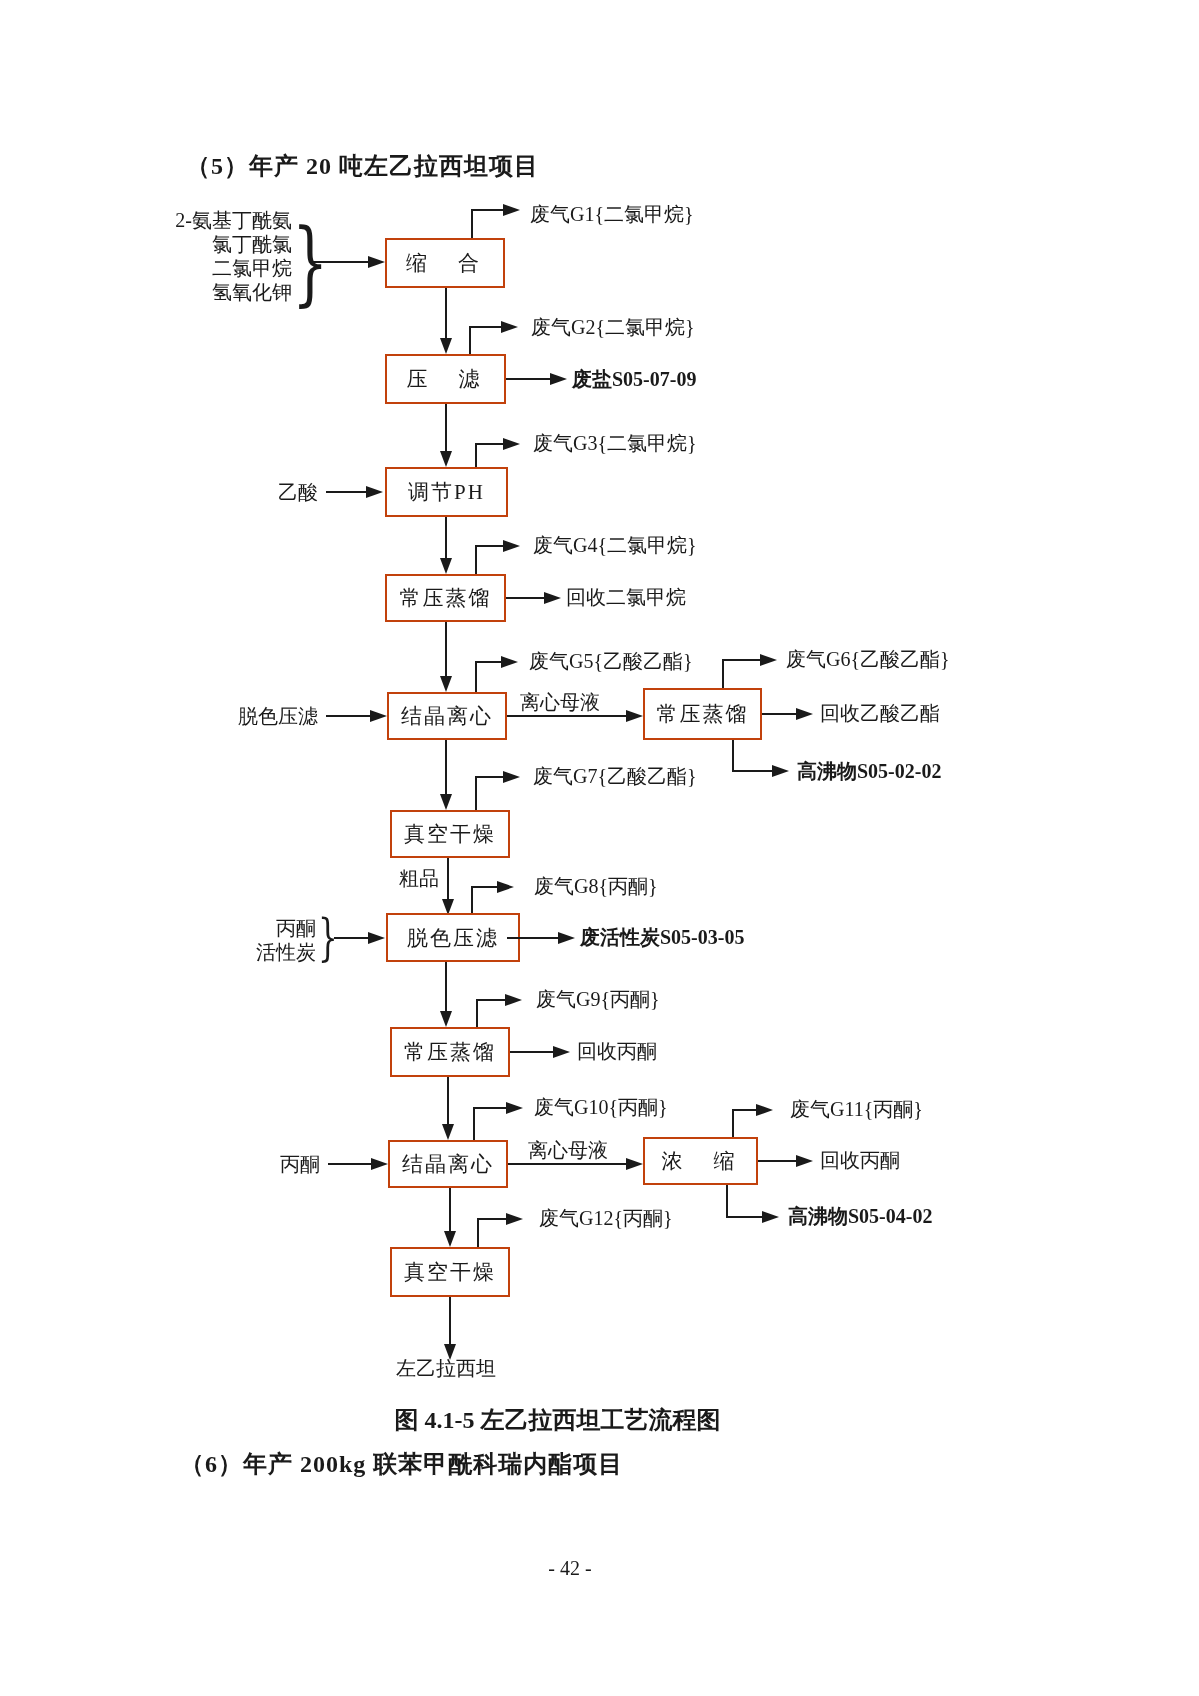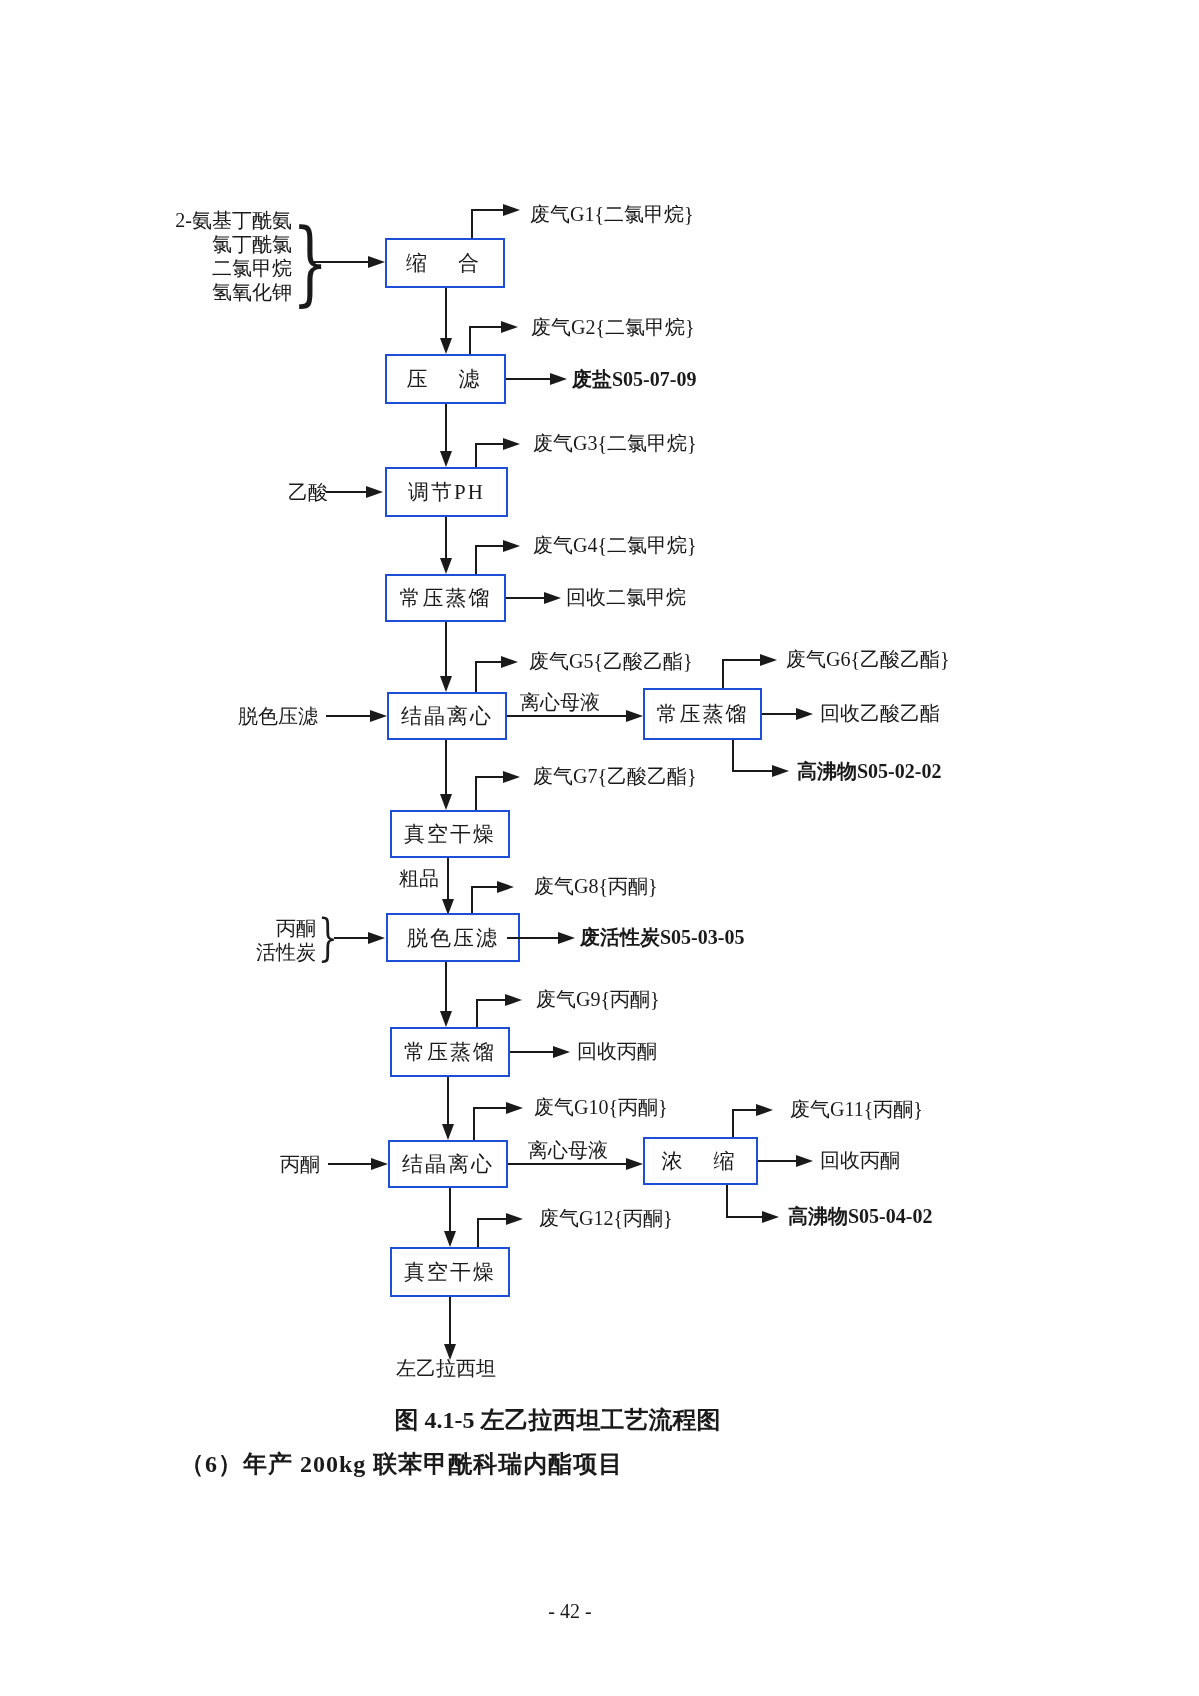--- a/index.html
+++ b/index.html
@@ -2,34 +2,35 @@
 <html><head>
 <meta charset="utf-8">
 <style>
   html,body{margin:0;padding:0;background:#ffffff;}
   .sheet{position:relative;width:1199px;height:1696px;background:#ffffff;overflow:hidden;
          font-family:"Liberation Serif","DejaVu Serif",serif;color:#1a1a1a;}
   .lbl{position:absolute;font-size:20px;line-height:24px;white-space:nowrap;}
   .bb{font-weight:bold;}
   .h1t{position:absolute;font-size:24px;font-weight:bold;white-space:nowrap;letter-spacing:1px;}
   .cap{position:absolute;font-size:24px;font-weight:bold;text-align:center;white-space:nowrap;}
-  .box{position:absolute;border:2px solid #1d4ed8;display:flex;align-items:center;justify-content:center;
+  .box{position:absolute;border:2px solid #c2410c;display:flex;align-items:center;justify-content:center;
        font-size:21px;letter-spacing:5px;background:#fff;box-sizing:border-box;}
   .hl{position:absolute;height:2px;background:#1a1a1a;}
   .vl{position:absolute;width:2px;background:#1a1a1a;}
   .ar{position:absolute;width:0;height:0;border-top:6px solid transparent;border-bottom:6px solid transparent;border-left:17px solid #1a1a1a;}
   .ad{position:absolute;width:0;height:0;border-left:6px solid transparent;border-right:6px solid transparent;border-top:16px solid #1a1a1a;}
   .brace{position:absolute;font-family:"DejaVu Serif",serif;transform:scaleX(.62);transform-origin:left center;}
   .rgt{text-align:right;}
 </style>
 </head>
 <body>
 
 <div class="sheet">
 
+  <div class="h1t" style="left:186px;top:150px;">（5）年产 20 吨左乙拉西坦项目</div>
 
   <div style="position:absolute;left:152px;top:208px;width:140px;" class="rgt">
     <div class="rgt" style="font-size:20px;line-height:24px;">2-氨基丁酰氨</div>
     <div class="rgt" style="font-size:20px;line-height:24px;">氯丁酰氯</div>
     <div class="rgt" style="font-size:20px;line-height:24px;">二氯甲烷</div>
     <div class="rgt" style="font-size:20px;line-height:24px;">氢氧化钾</div>
   </div>
   <div class="brace" style="left:292px;top:218px;font-size:92px;line-height:90px;">}</div>
   <div class="hl" style="left:312px;top:261px;width:56px;"></div>
   <div class="ar" style="left:368px;top:256px;"></div>
@@ -52,21 +53,21 @@
   <div class="ar" style="left:550px;top:373px;"></div>
   <div class="lbl bb" style="left:572px;top:367px;">废盐S05-07-09</div>
 
   <div class="vl" style="left:445px;top:404px;height:49px;"></div>
   <div class="ad" style="left:440px;top:451px;"></div>
 
   <div class="vl" style="left:475px;top:444px;height:23px;"></div>
   <div class="hl" style="left:475px;top:443px;width:30px;"></div>
   <div class="ar" style="left:503px;top:438px;"></div>
   <div class="lbl" style="left:533px;top:431px;">废气G3{二氯甲烷}</div>
-  <div class="lbl" style="left:288px;top:480px;">乙酸</div>
+  <div class="lbl" style="left:278px;top:480px;">乙酸</div>
   <div class="hl" style="left:326px;top:491px;width:42px;"></div>
   <div class="ar" style="left:366px;top:486px;"></div>
   <div class="box" style="left:385px;top:467px;width:123px;height:50px;letter-spacing:2px;">调节PH</div>
 
   <div class="vl" style="left:445px;top:517px;height:43px;"></div>
   <div class="ad" style="left:440px;top:558px;"></div>
 
   <div class="vl" style="left:475px;top:546px;height:28px;"></div>
   <div class="hl" style="left:475px;top:545px;width:30px;"></div>
   <div class="ar" style="left:503px;top:540px;"></div>
@@ -181,15 +182,15 @@
   <div class="ar" style="left:506px;top:1213px;"></div>
   <div class="lbl" style="left:539px;top:1206px;">废气G12{丙酮}</div>
   <div class="box" style="left:390px;top:1247px;width:120px;height:50px;letter-spacing:2px;">真空干燥</div>
 
   <div class="vl" style="left:449px;top:1297px;height:47px;"></div>
   <div class="ad" style="left:444px;top:1344px;"></div>
   <div class="lbl" style="left:396px;top:1356px;">左乙拉西坦</div>
 
   <div class="cap" style="left:0;top:1404px;width:1115px;">图 4.1-5 左乙拉西坦工艺流程图</div>
   <div class="h1t" style="left:180px;top:1448px;">（6）年产 200kg 联苯甲酰科瑞内酯项目</div>
-  <div class="lbl" style="left:0;top:1556px;width:1140px;text-align:center;margin-top:43px;">- 42 -</div>
+  <div class="lbl" style="left:0;top:1556px;width:1140px;text-align:center;">- 42 -</div>
 
 </div>
 
 </body></html>

